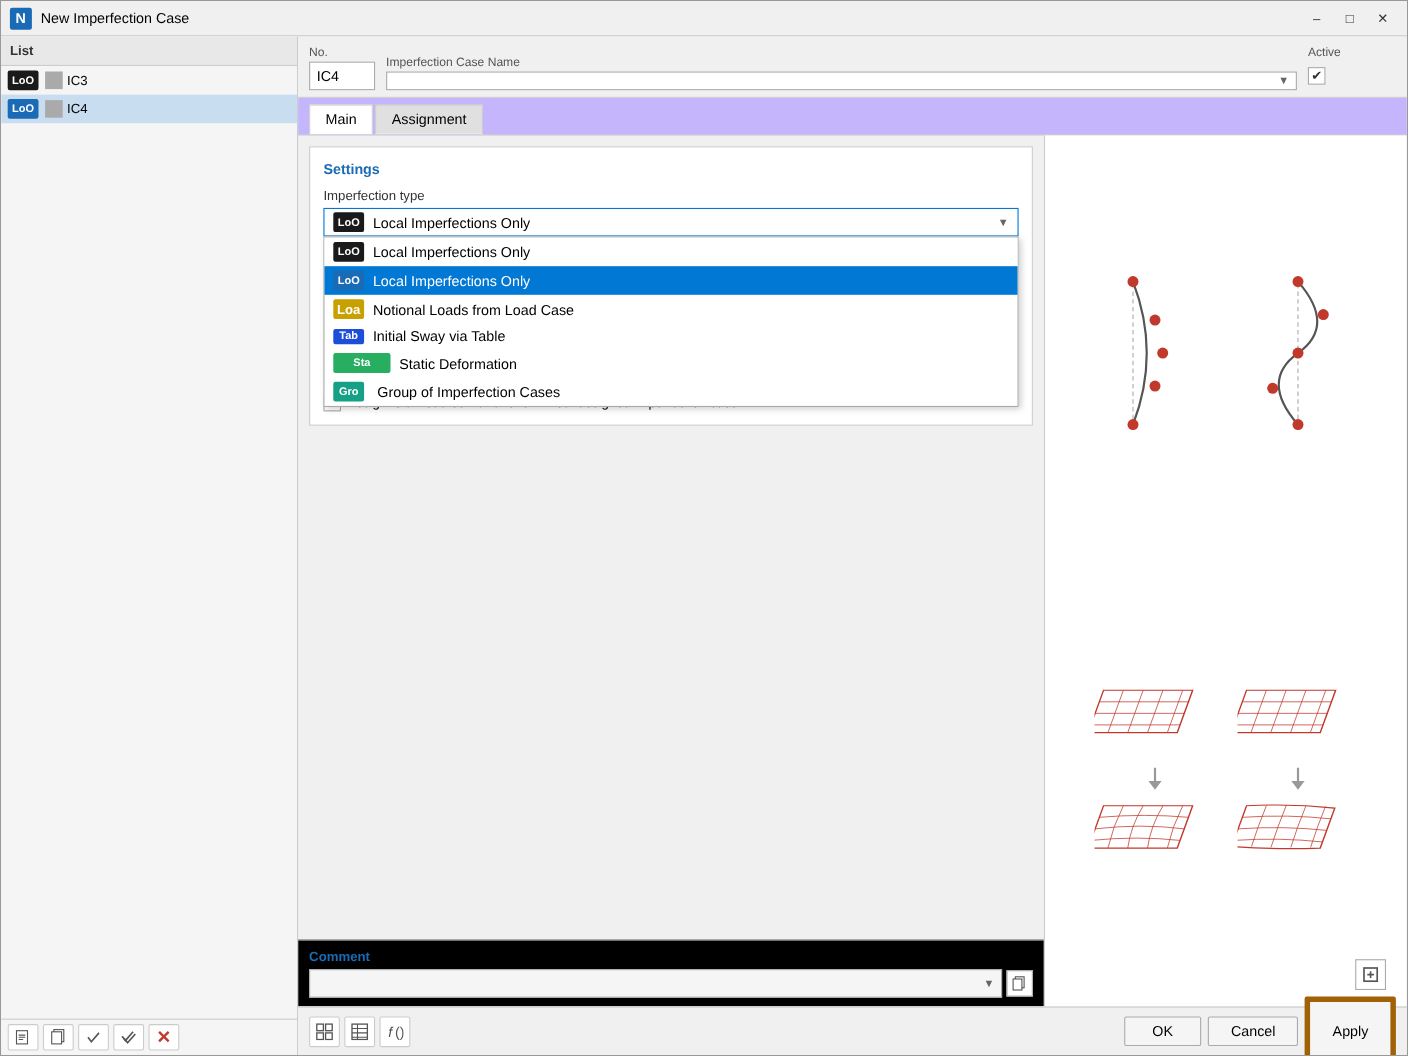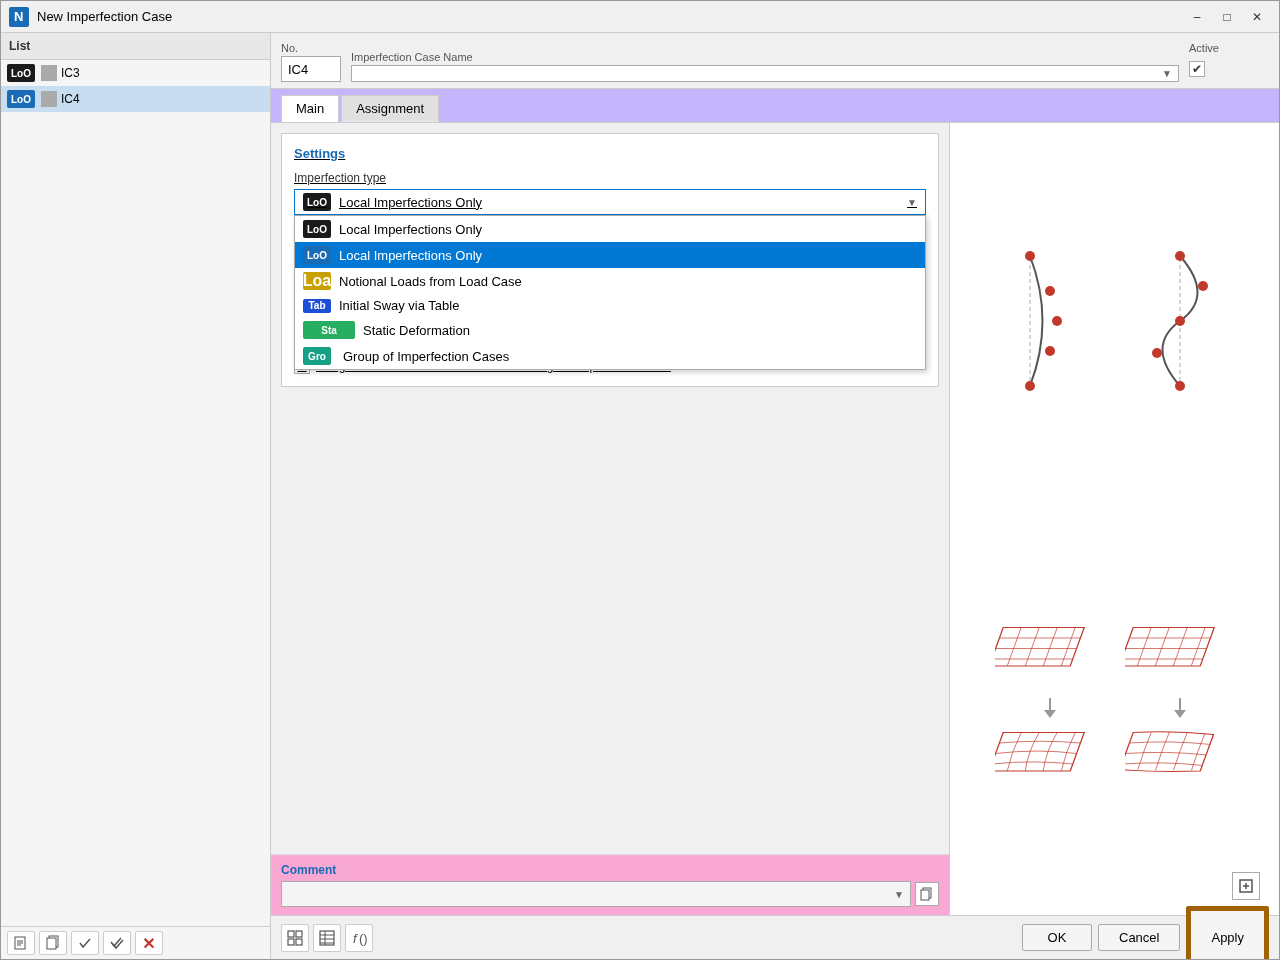--- a/index.html
+++ b/index.html
@@ -135,21 +135,21 @@
           </div>
           <div style="padding:5px 14px; border:1px solid #ccc; border-bottom:1px solid #e8e8e8; background:#e0e0e0; cursor:pointer; font-size:13px;">
             <span>Assignment</span>
           </div>
         </div>
       </div>
 
       <div style="display:flex; flex:1; overflow:hidden;">
 
         <div style="flex:1; display:flex; flex-direction:column; overflow:hidden;">
-          <div style="flex:1; overflow-y:auto; padding:10px;text-decoration:underline;">
+          <div style="flex:1; overflow-y:auto; padding:10px;">
 
             <div style="background:white; border:1px solid #ccc; padding:12px;">
               <div style="font-size:13px; font-weight:bold; color:#1a6bb5; margin-bottom:10px;">Settings</div>
 
               <div style="margin-bottom:24px;">
                 <div style="font-size:12px; color:#333; margin-bottom:4px;">Imperfection type</div>
 
                 <div style="position:relative;">
                   <div style="display:flex; align-items:center; border:1px solid #0078d4; background:white; padding:4px 8px; height:26px; cursor:pointer; width:100%;">
                     <div style="width:28px;height:18px;border-radius:2px;background:#1a1a1a;display:flex;align-items:center;justify-content:center;font-size:10px;font-weight:bold;color:white;margin-right:8px;">LoO</div>
@@ -163,21 +163,21 @@
                       <div style="width:28px;height:18px;border-radius:2px;background:#1a1a1a;display:flex;align-items:center;justify-content:center;font-size:10px;font-weight:bold;color:white;flex-shrink:0;">LoO</div>
                       <span>Local Imperfections Only</span>
                     </div>
 
                     <div style="display:flex;align-items:center;padding:4px 8px;cursor:pointer;gap:8px;background:#0078d4;color:white;">
                       <div style="width:28px;height:18px;border-radius:2px;background:#1a6bb5;display:flex;align-items:center;justify-content:center;font-size:10px;font-weight:bold;color:white;flex-shrink:0;">LoO</div>
                       <span>Local Imperfections Only</span>
                     </div>
 
                     <div style="display:flex;align-items:center;padding:4px 8px;cursor:pointer;gap:8px;">
-                      <div style="width:28px;height:18px;border-radius:2px;background:#c8a000;display:flex;align-items:center;justify-content:center;font-size:16px;font-weight:bold;color:white;flex-shrink:0;text-align:right;">Loa</div>
+                      <div style="width:28px;height:18px;border-radius:2px;background:#c8a000;display:flex;align-items:center;justify-content:center;font-size:12px;font-weight:bold;color:white;flex-shrink:0;text-align:right;">Loa</div>
                       <span>Notional Loads from Load Case</span>
                     </div>
 
                     <div style="display:flex;align-items:center;padding:4px 8px;cursor:pointer;gap:8px;">
                       <div style="width:28px;height:14px;border-radius:2px;background:#1d4ed8;display:flex;align-items:center;justify-content:center;font-size:10px;font-weight:bold;color:white;flex-shrink:0;">Tab</div>
                       <span>Initial Sway via Table</span>
                     </div>
 
                     <div style="display:flex;align-items:center;padding:4px 8px;cursor:pointer;gap:8px;">
                       <div style="width:52px;height:18px;border-radius:2px;background:#27ae60;display:flex;align-items:center;justify-content:center;font-size:10px;font-weight:bold;color:white;flex-shrink:0;">Sta</div>
@@ -200,21 +200,21 @@
                     <span style="font-size:11px;color:#333;">✔</span>
                   </div>
                   <span style="font-size:12px;">Assign to all load combinations without assigned imperfection case</span>
                 </div>
               </div>
 
             </div>
 
           </div>
 
-          <div style="padding:8px 10px; background:#f9a8d4; border-top:1px solid #ddd;">
+          <div style="padding:8px 10px; background:#000000; border-top:1px solid #ddd;">
             <div style="font-size:12px;font-weight:bold;color:#1a6bb5;margin-bottom:4px;">Comment</div>
             <div style="display:flex;align-items:center;gap:4px;">
               <div style="flex:1;display:flex;align-items:center;border:1px solid #aaa;background:#f5f5f5;padding:2px 6px;height:26px;">
                 <span style="flex:1;font-size:12px;color:#aaa;"></span>
                 <span style="font-size:10px;color:#666;">▼</span>
               </div>
               <button style="width:24px;height:24px;border:1px solid #aaa;background:white;cursor:pointer;display:flex;align-items:center;justify-content:center;font-size:12px;" title="Copy">
                 <svg width="14" height="14" viewBox="0 0 14 14">
                   <rect x="3" y="1" width="8" height="10" fill="none" stroke="#555" stroke-width="1"></rect>
                   <rect x="1" y="3" width="8" height="10" fill="white" stroke="#555" stroke-width="1"></rect>

